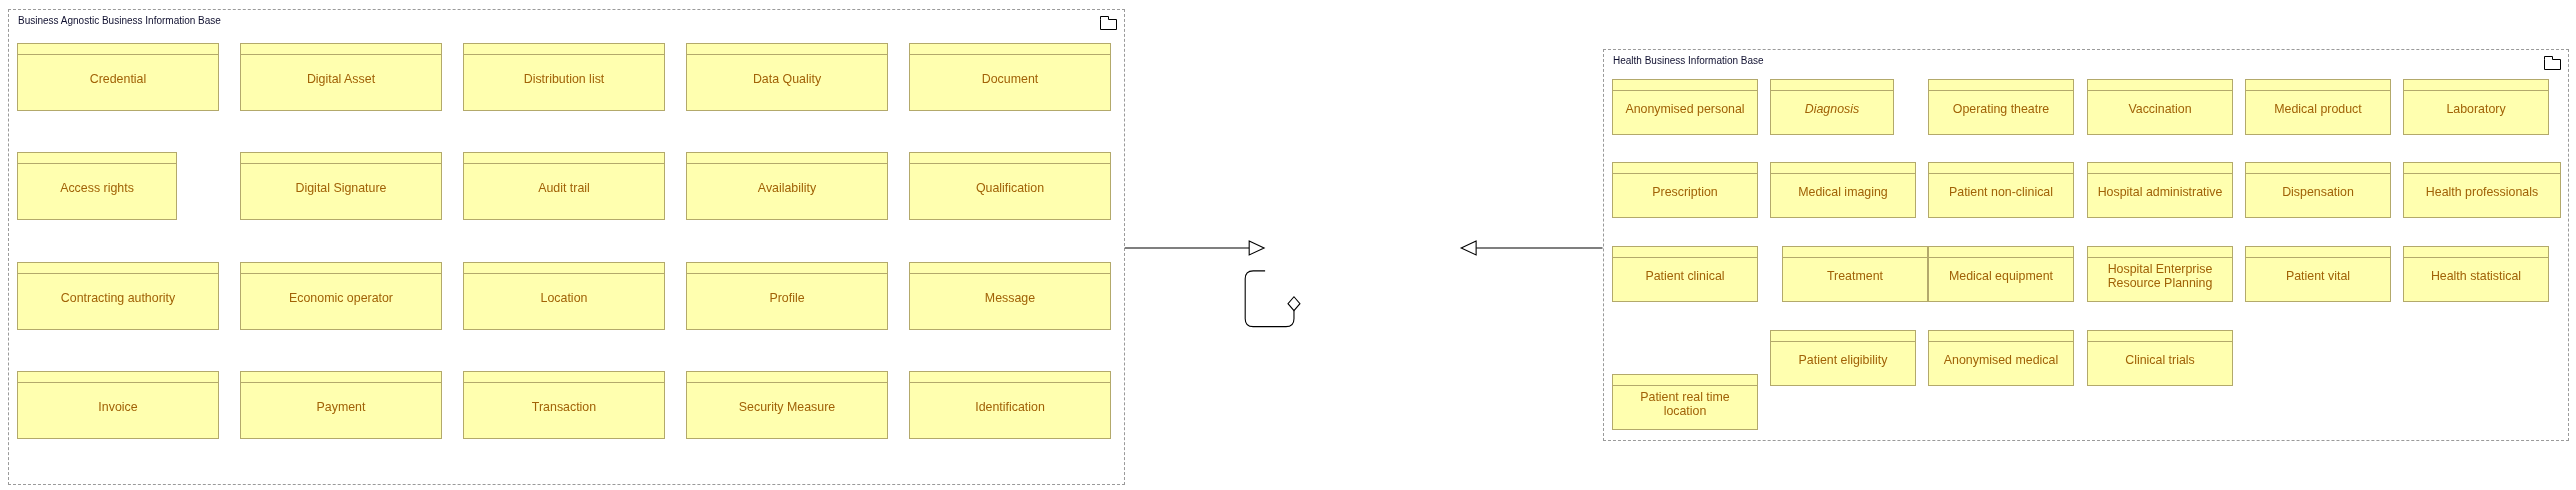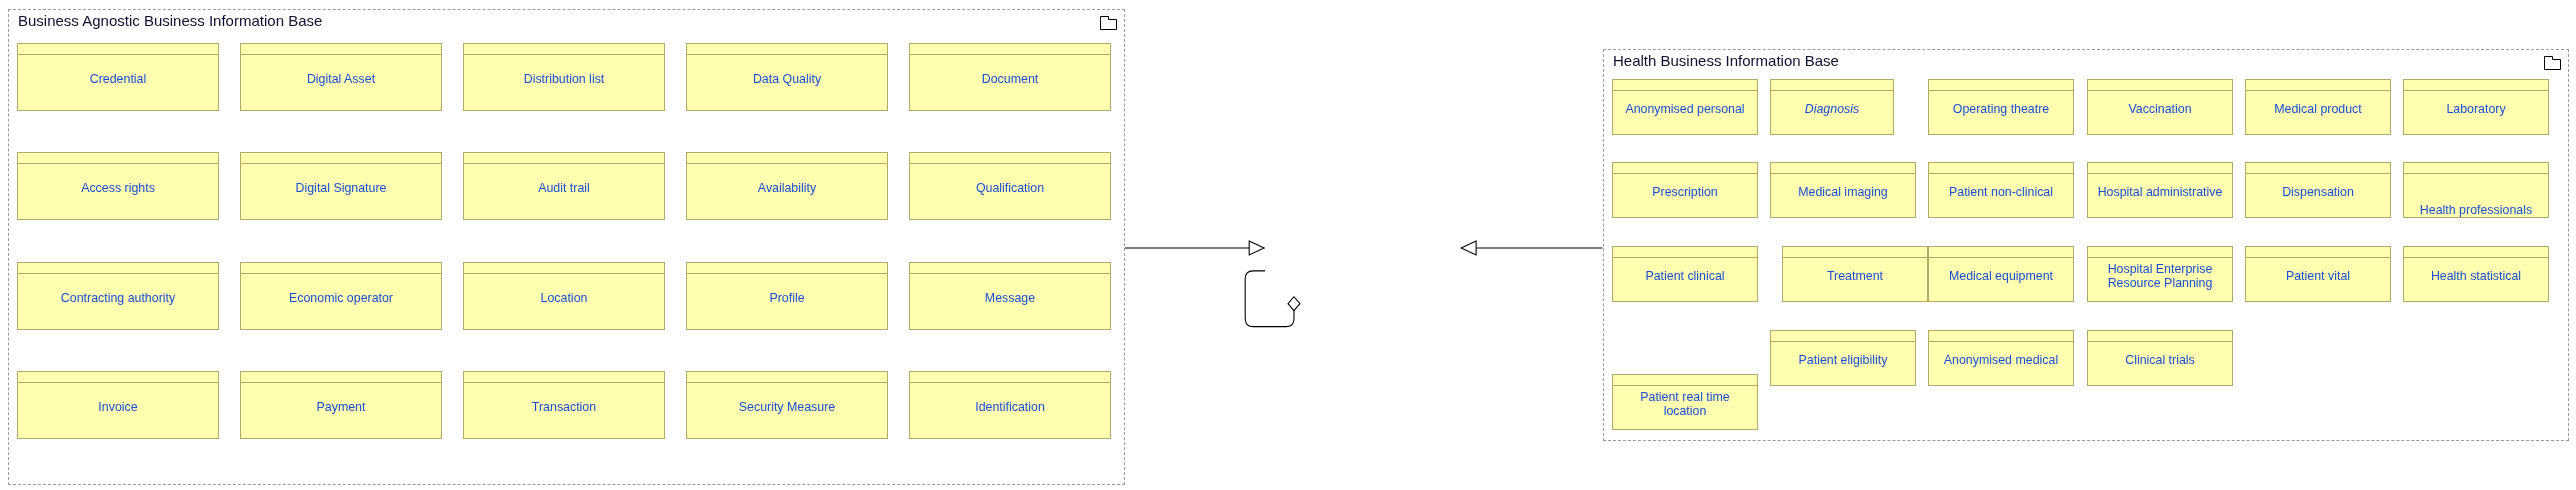--- a/index.html
+++ b/index.html
@@ -14,21 +14,21 @@
   
   .group{
     position:absolute;
     border:1px dashed #9a9a9a;
     background:#ffffff;
     box-sizing:border-box;
   }
   .group-title{
     position:absolute;
     left:9px;top:4px;
-    font-size:15px;
+    font-size:10px;
     line-height:14px;
     color:#101030;
     white-space:nowrap;
   }
   .folder-icon{
     position:absolute;
     right:7px;top:6px;
     width:17px;height:14px;
   }
 
@@ -50,21 +50,21 @@
     border-bottom:1px solid #b3a96b;
     box-sizing:border-box;
     background:#ffffaf;
   }
   .bo-label{
     position:relative;
     z-index:2;
     font-size:12.4px;
     line-height:14px;
     padding:0 5px;
-    color:#1d4ed8;
+    color:#a16207;
     white-space:pre-line;
     margin-top:4px;
   }
 
   
   #central-information{
     position:absolute;
     background:#ffffaf;
     border:1px solid #b3a96b;
     box-sizing:border-box;
@@ -106,21 +106,21 @@
           <div class="bo-label">Distribution list</div>
         </div>
         <div class="bo" style="left: 677px; top: 33px; width: 202px; height: 68px;">
           <div class="bo-bar"></div>
           <div class="bo-label">Data Quality</div>
         </div>
         <div class="bo" style="left: 900px; top: 33px; width: 202px; height: 68px;">
           <div class="bo-bar"></div>
           <div class="bo-label">Document</div>
         </div>
-        <div class="bo" style="left: 8px; top: 142px; width: 202px; height: 68px;">
+        <div class="bo" style="left: 8px; top: 142px; width: 160px; height: 68px;">
           <div class="bo-bar"></div>
           <div class="bo-label">Access rights</div>
         </div>
         <div class="bo" style="left: 231px; top: 142px; width: 202px; height: 68px;">
           <div class="bo-bar"></div>
           <div class="bo-label">Digital Signature</div>
         </div>
         <div class="bo" style="left: 454px; top: 142px; width: 202px; height: 68px;">
           <div class="bo-bar"></div>
           <div class="bo-label">Audit trail</div>
@@ -235,21 +235,21 @@
           <div class="bo-label">Patient non-clinical</div>
         </div>
         <div class="bo" style="left: 483px; top: 112px; width: 146px; height: 56px;">
           <div class="bo-bar"></div>
           <div class="bo-label">Hospital administrative</div>
         </div>
         <div class="bo" style="left: 641px; top: 112px; width: 146px; height: 56px;">
           <div class="bo-bar"></div>
           <div class="bo-label">Dispensation</div>
         </div>
-        <div class="bo" style="left: 799px; top: 112px; width: 146px; height: 56px; align-items: flex-end;">
+        <div class="bo" style="left: 799px; top: 112px; width: 158px; height: 56px;">
           <div class="bo-bar"></div>
           <div class="bo-label">Health professionals</div>
         </div>
         <div class="bo" style="left: 8px; top: 196px; width: 146px; height: 56px;">
           <div class="bo-bar"></div>
           <div class="bo-label">Patient clinical</div>
         </div>
         <div class="bo" style="left: 166px; top: 196px; width: 146px; height: 56px; margin-left: 12px;">
           <div class="bo-bar"></div>
           <div class="bo-label">Treatment</div>

